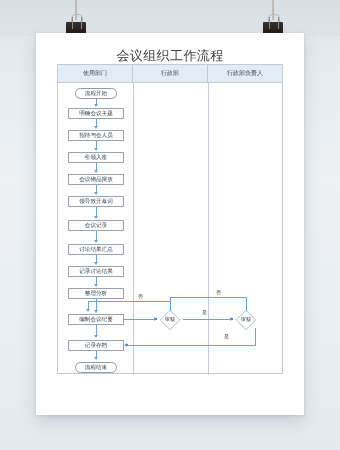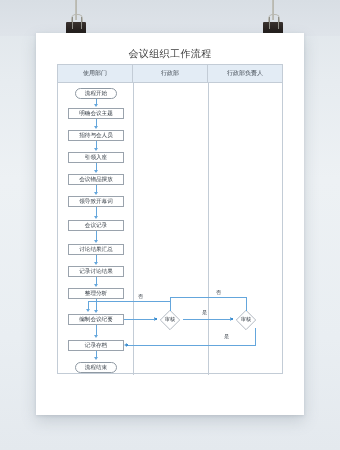--- a/index.html
+++ b/index.html
@@ -38,21 +38,21 @@
     content:"";position:absolute;left:6px;top:-5px;width:8px;height:12px;
     border-left:1.5px solid #8f8f88;border-right:1.5px solid #8f8f88;
   }
   
   .paper{
     position:absolute;left:36px;top:33px;width:268px;height:382px;
     background:#ffffff;
     box-shadow:0 6px 14px rgba(90,105,120,.22),0 1px 3px rgba(90,105,120,.18);
   }
   .paper-title{
-    text-align:center;font-size:10px;color:#3d3d3d;
+    text-align:center;font-size:13px;color:#3d3d3d;
     letter-spacing:.4px;margin-top:14px;
   }
   
   .tbl{
     position:absolute;left:21px;top:31px;width:226px;height:310px;
     border:1px solid #c3ccd6;box-sizing:border-box;
   }
   .thead{display:flex;height:17px;background:#e3ecf5;border-bottom:1px solid #c3ccd6;}
   .th{
     flex:1;display:flex;align-items:center;justify-content:center;

